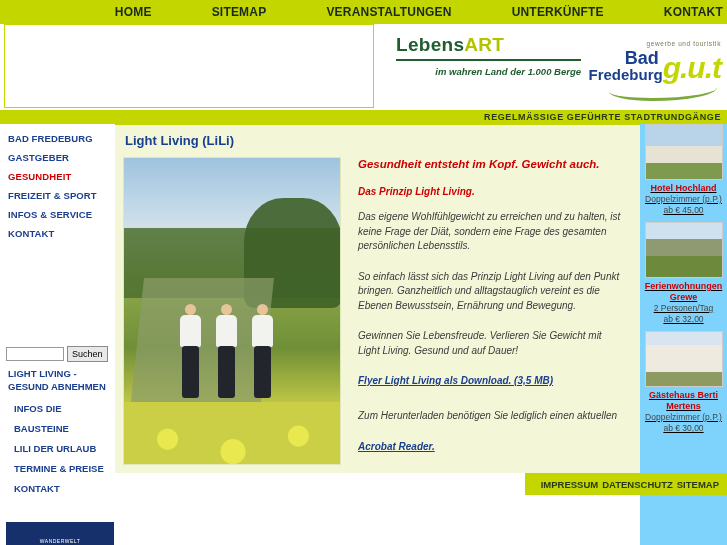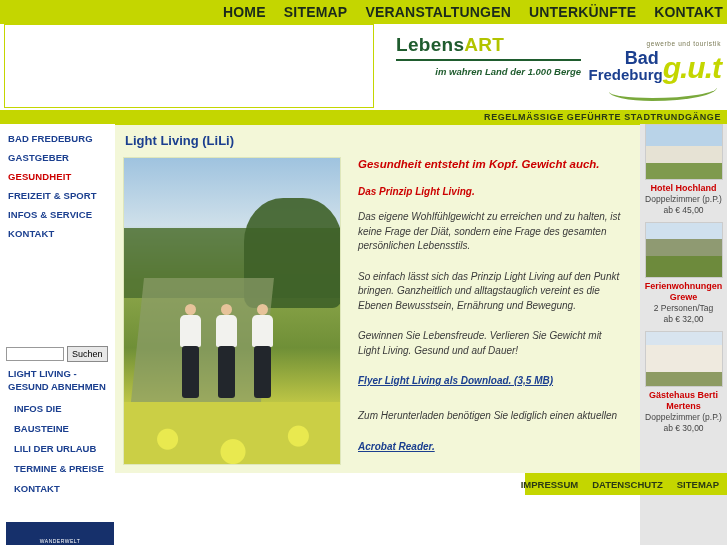--- a/index.html
+++ b/index.html
@@ -30,26 +30,27 @@
   }
   .topnav .items {
     position: absolute;
     right: 4px; top: 0;
     height: 24px;
     display: flex;
     align-items: center;
     gap: 18px;
   }
   .topnav .items a {
-    font-size: 14px;
+    font-size: 12px;
     font-weight: bold;
     color: #1b2a1b;
     text-decoration: none;
     letter-spacing: 0.2px;
     white-space: nowrap;
+    margin-left: 42px;
   }
 
   
   .headerband {
     position: absolute;
     left: 0; top: 24px;
     width: 727px; height: 86px;
     background: #ffffff;
   }
   .header-left-box {
@@ -378,21 +379,22 @@
     font-weight: bold;
     color: #1b3f8f;
     text-decoration: underline;
   }
 
   
   .rightcol {
     position: absolute;
     left: 640px; top: 124px;
     width: 87px; height: 421px;
-    background: #e5e5e5;
+    background: #7dd3fc;
+    text-decoration: underline;
   }
   .offer {
     position: relative;
     width: 87px;
     text-align: center;
     margin-bottom: 6px;
   }
   .offer .thumb {
     width: 78px; height: 56px;
     margin: 0 auto;
@@ -425,21 +427,21 @@
     position: absolute;
     left: 525px; top: 473px;
     width: 202px; height: 22px;
     background: #c4d600;
   }
   .footer .items {
     height: 22px;
     display: flex;
     align-items: center;
     justify-content: flex-end;
-    gap: 14px;
+    gap: 4px;
     padding-right: 8px;
   }
   .footer .items a {
     font-size: 9.5px;
     font-weight: bold;
     color: #2a3a14;
     text-decoration: none;
     white-space: nowrap;
   }
 </style>

